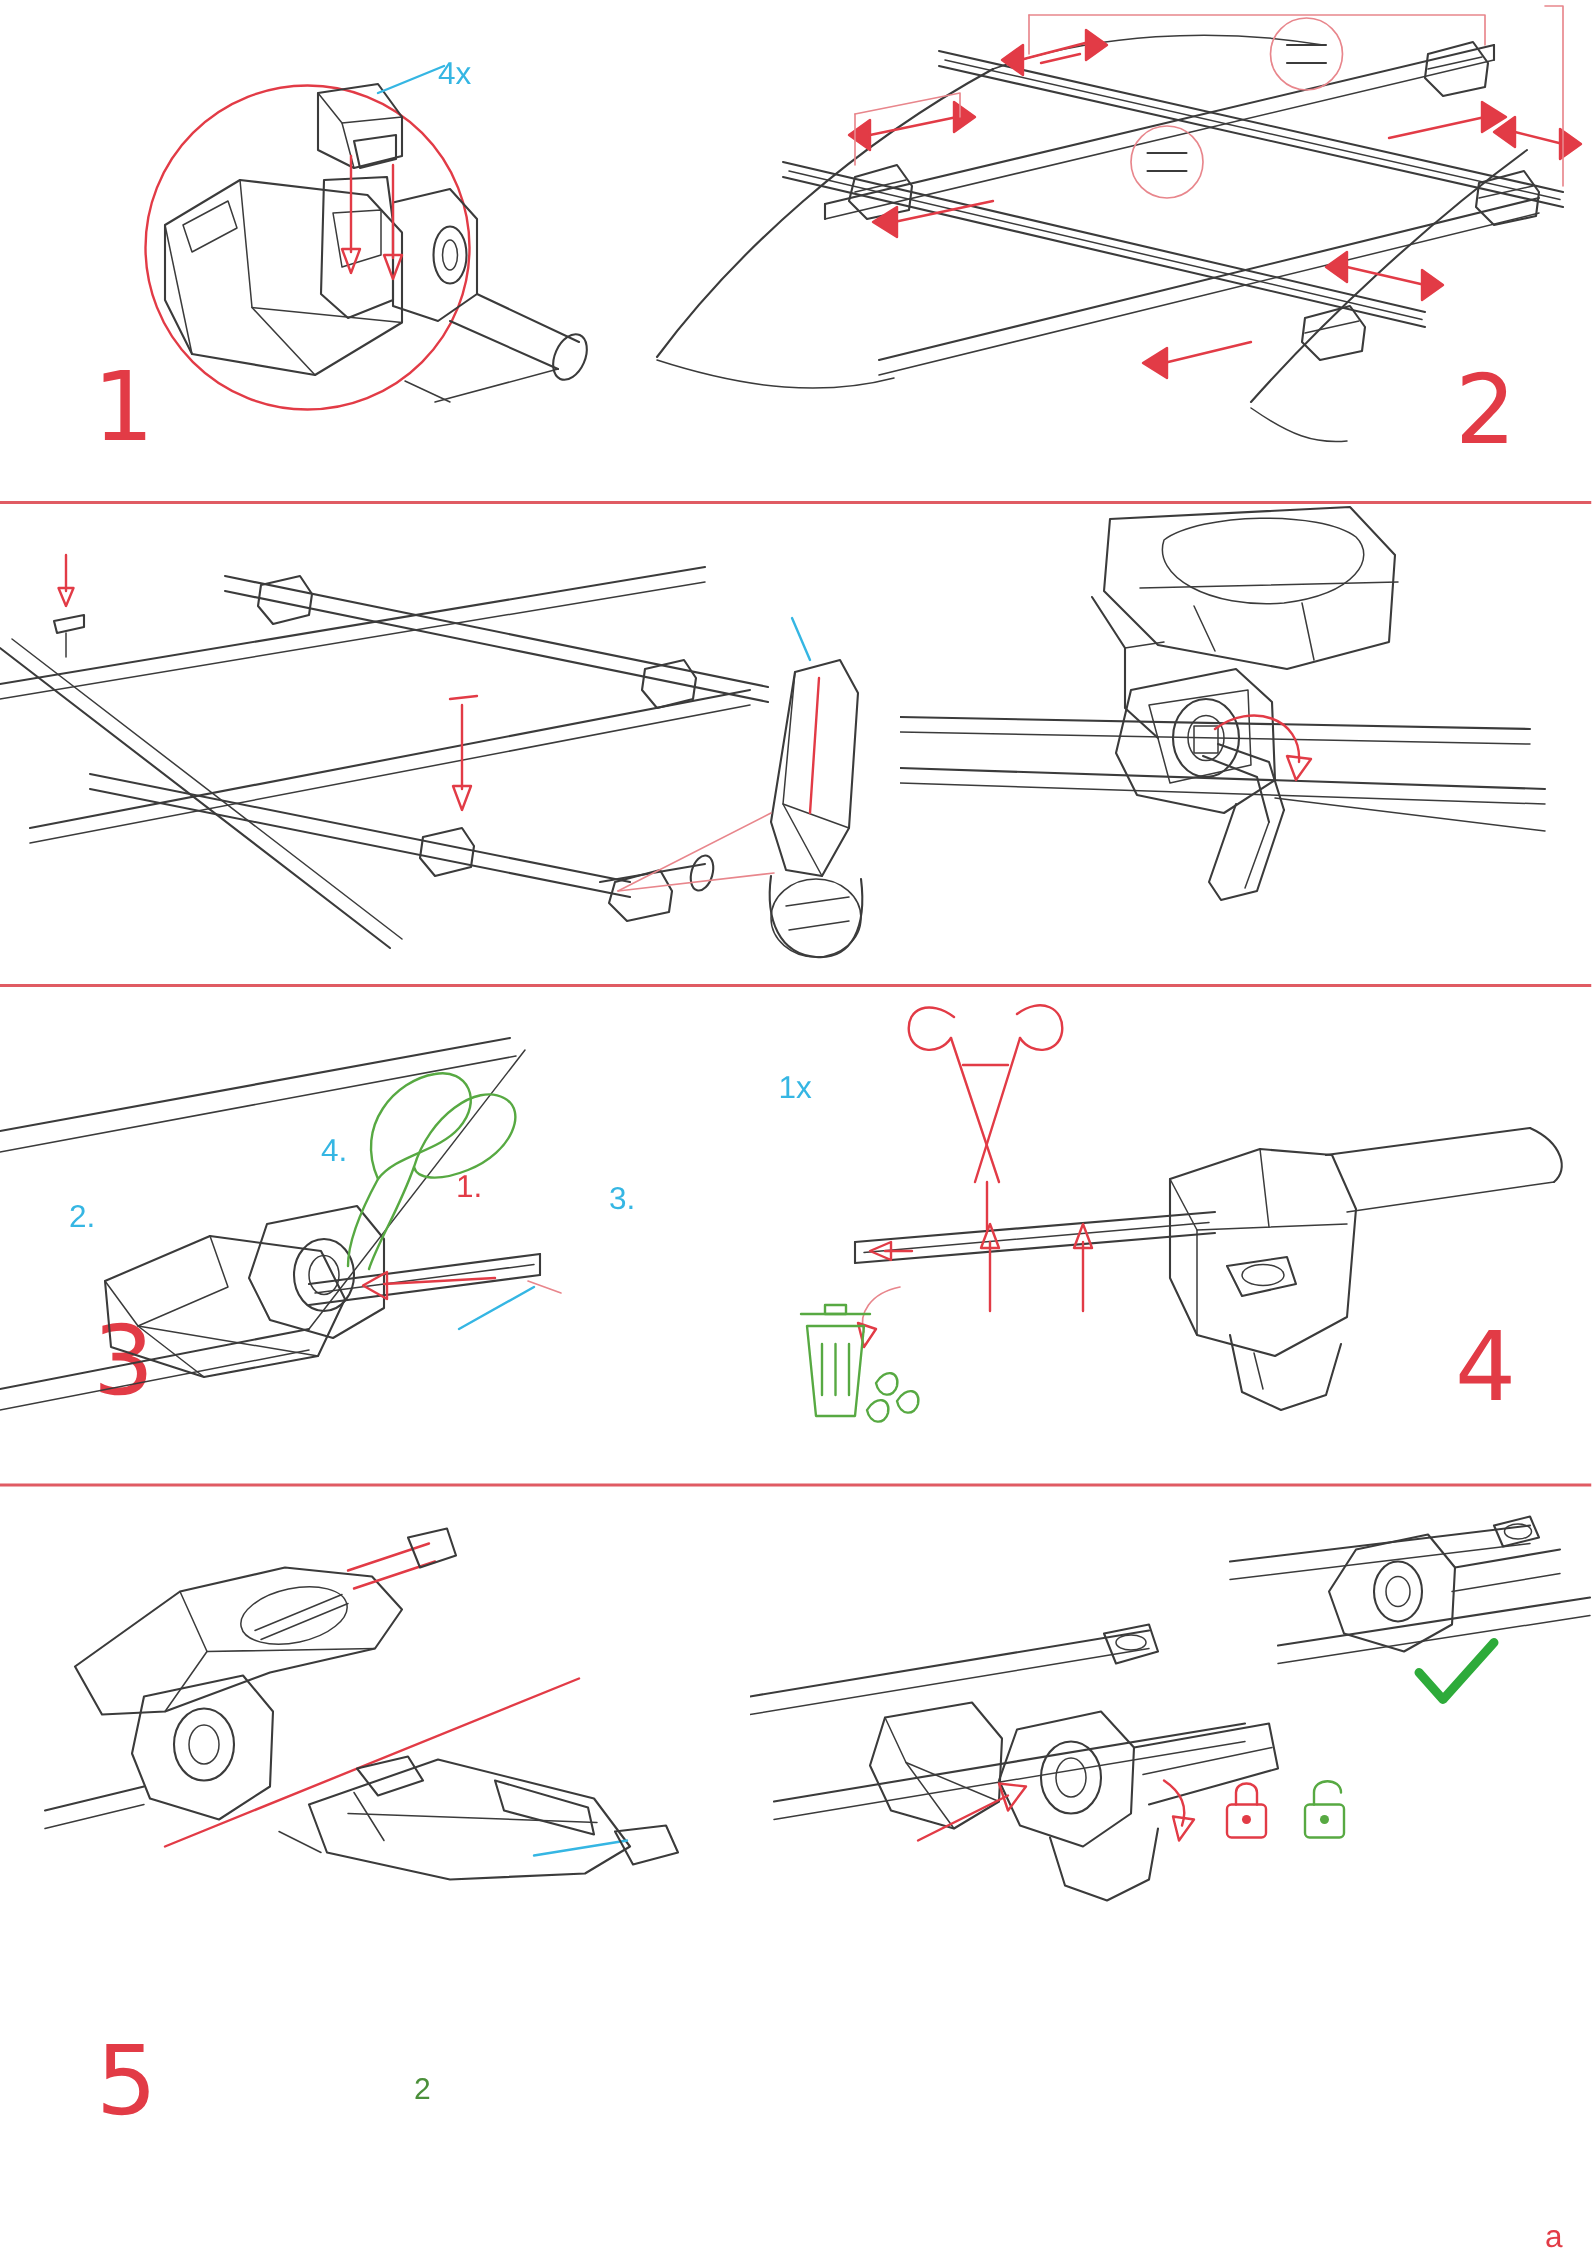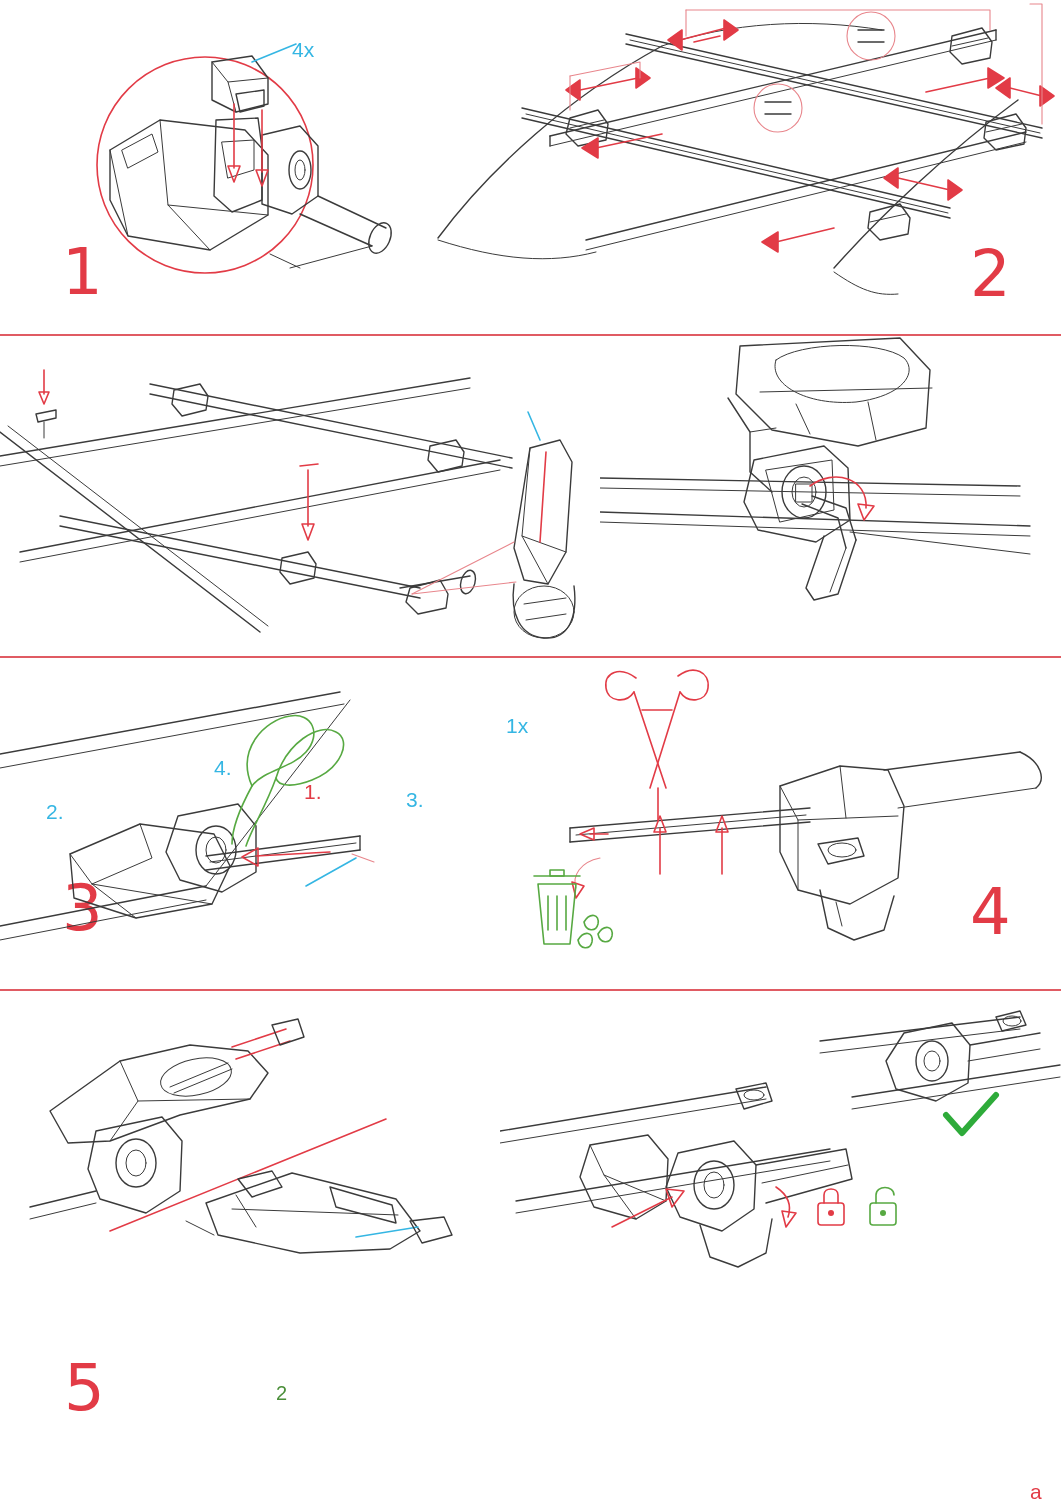--- a/index.html
+++ b/index.html
@@ -249,21 +249,21 @@
 
       <path class="rd" d="M44 34 L44 58"></path>
       <path class="rd" fill="#e23b46" d="M39 56 L49 56 L44 68 Z"></path>
       <path class="ln" d="M36 78 L56 74 L56 82 L38 86 Z"></path>
       <path class="ln-t" d="M44 86 L44 102"></path>
     </svg>
     <div class="note cyan" style="left:214px; top:420px; position:absolute;">4.</div>
     <div class="note cyan" style="left:406px; top:452px;">3.</div>
     <div class="note cyan" style="left:46px; top:464px;">2.</div>
     <div class="note red" style="left:304px; top:444px;">1.</div>
-    <div class="note cyan" style="left:506px; top:378px;">1x</div>
+    <div class="note cyan" style="left:519px; top:378px;">1x</div>
     <div class="stepnum" style="left:62px; top:540px;">3</div>
   </div>
 
   <div class="panel p4">
     <svg width="461" height="320" viewBox="0 0 461 320">
 
       <path class="ln" d="M140 10 L300 2 L330 34 L326 92 L258 110 L172 94 L136 58 Z"></path>
       <path class="ln-t" d="M176 24 C 200 6 280 4 304 22 C 318 36 304 60 256 66 C 206 70 168 48 176 24 Z"></path>
       <path class="ln-t" d="M196 68 L210 98"></path>
       <path class="ln-t" d="M268 66 L276 104"></path>

